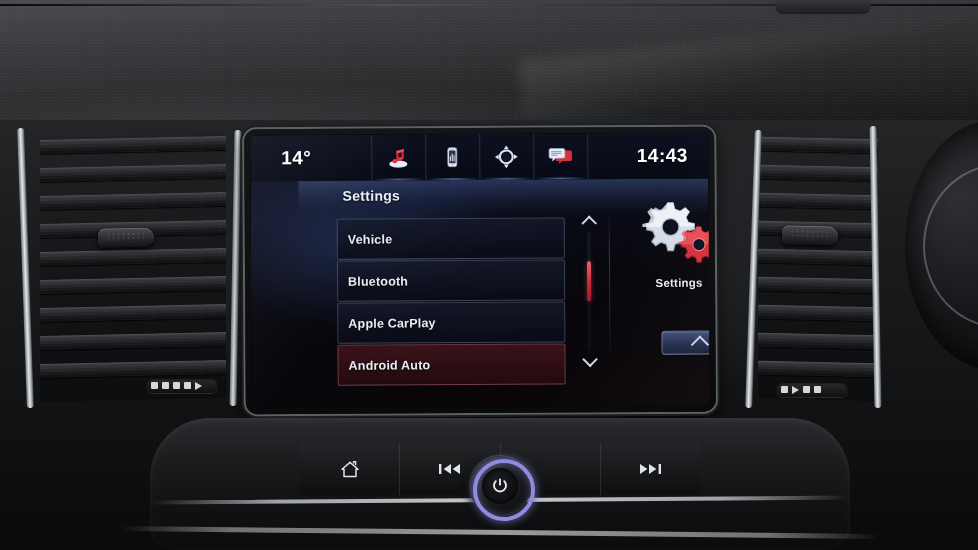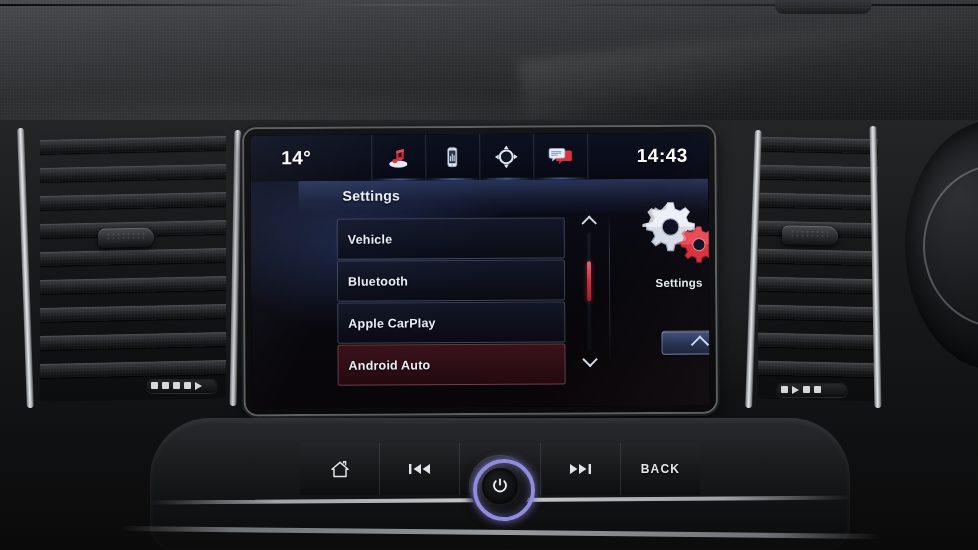--- a/index.html
+++ b/index.html
@@ -416,23 +416,20 @@
     <div class="hw-seg">
       <span>
         <svg width="26" height="16" viewBox="0 0 26 16">
           <path d="M3 3 L3 13 L10.4 8 Z" fill="#e1e4e8"></path>
           <path d="M12 3 L12 13 L19.4 8 Z" fill="#e1e4e8"></path>
           <rect x="21.6" y="3" width="2.4" height="10" fill="#e1e4e8"></rect>
         </svg>
       </span>
     </div>
 
-    <div class="hw-seg">
-      <span class="hw-lbl">BACK</span>
-    </div>
 
   </div>
 
   <div class="knob">
     <div class="knob-ring"></div>
     <div class="knob-inner"></div>
     <span style="position:absolute;z-index:3">
       <svg width="18" height="18" viewBox="0 0 18 18">
         <path d="M4.8 4.2 A6 6 0 1 0 13.2 4.2" fill="none" stroke="#f2f4f7" stroke-width="1.8" stroke-linecap="round"></path>
         <rect x="8.1" y="1.4" width="1.8" height="7.2" rx=".9" fill="#f2f4f7"></rect>

